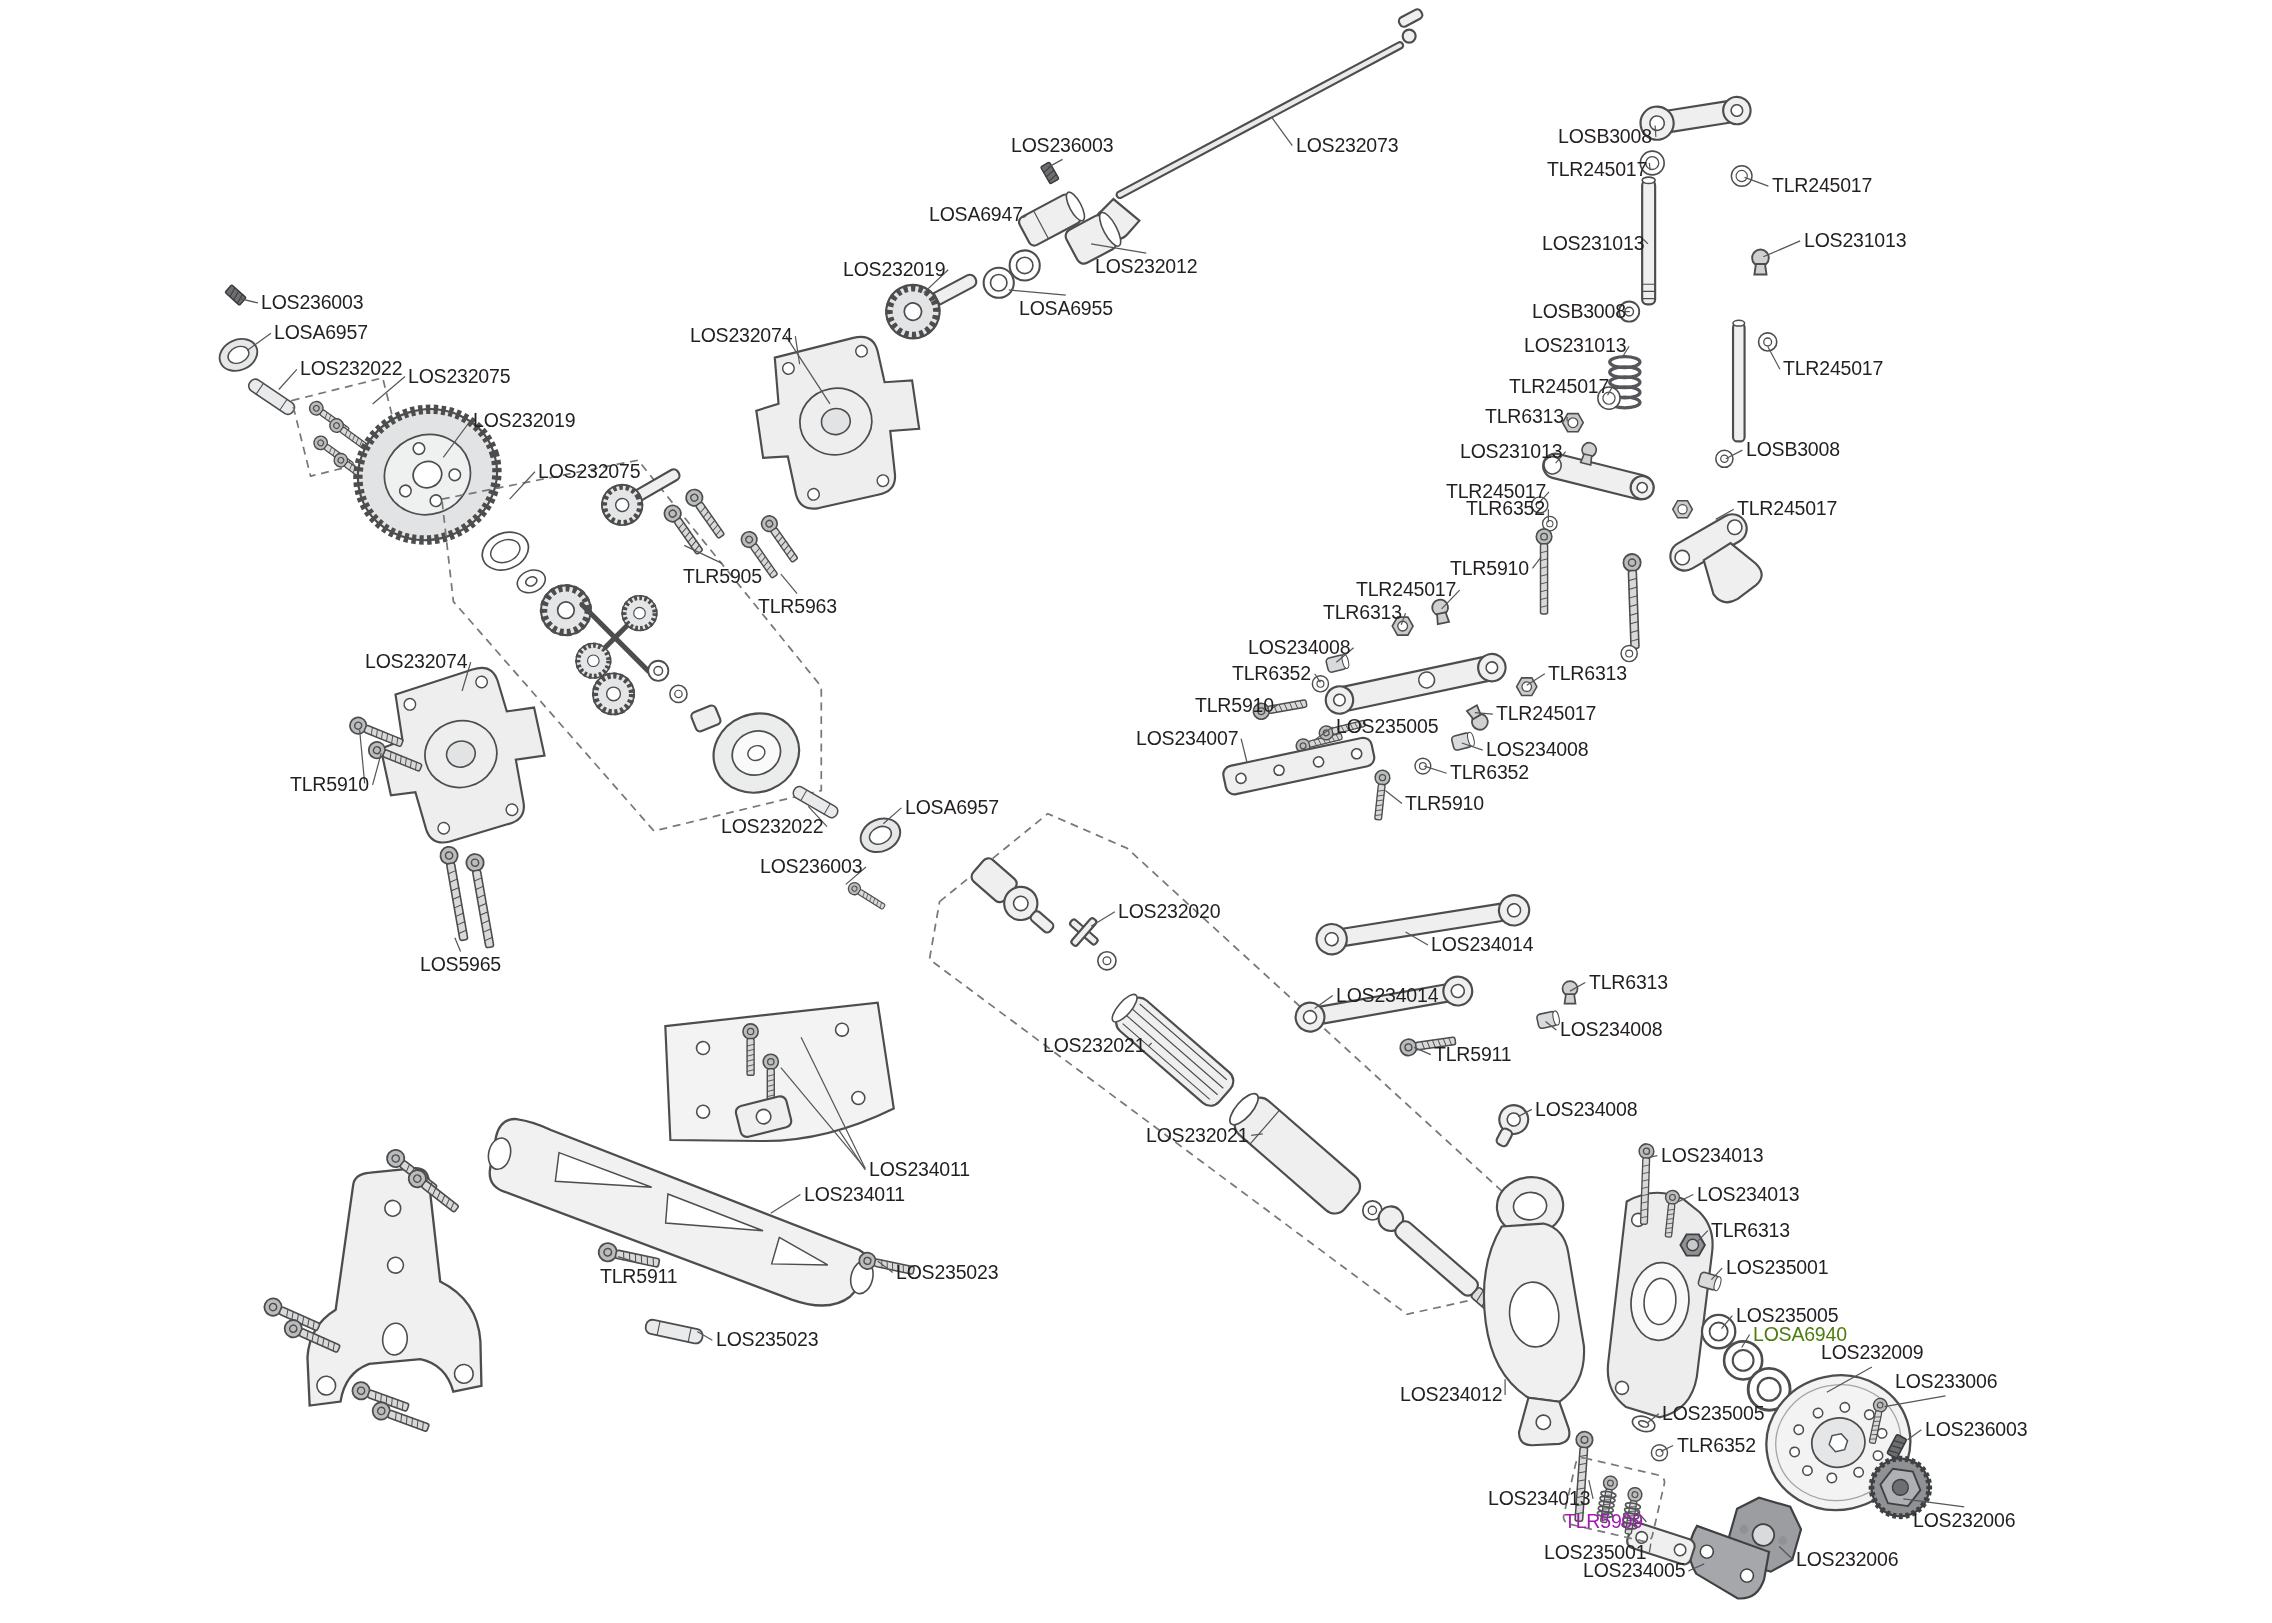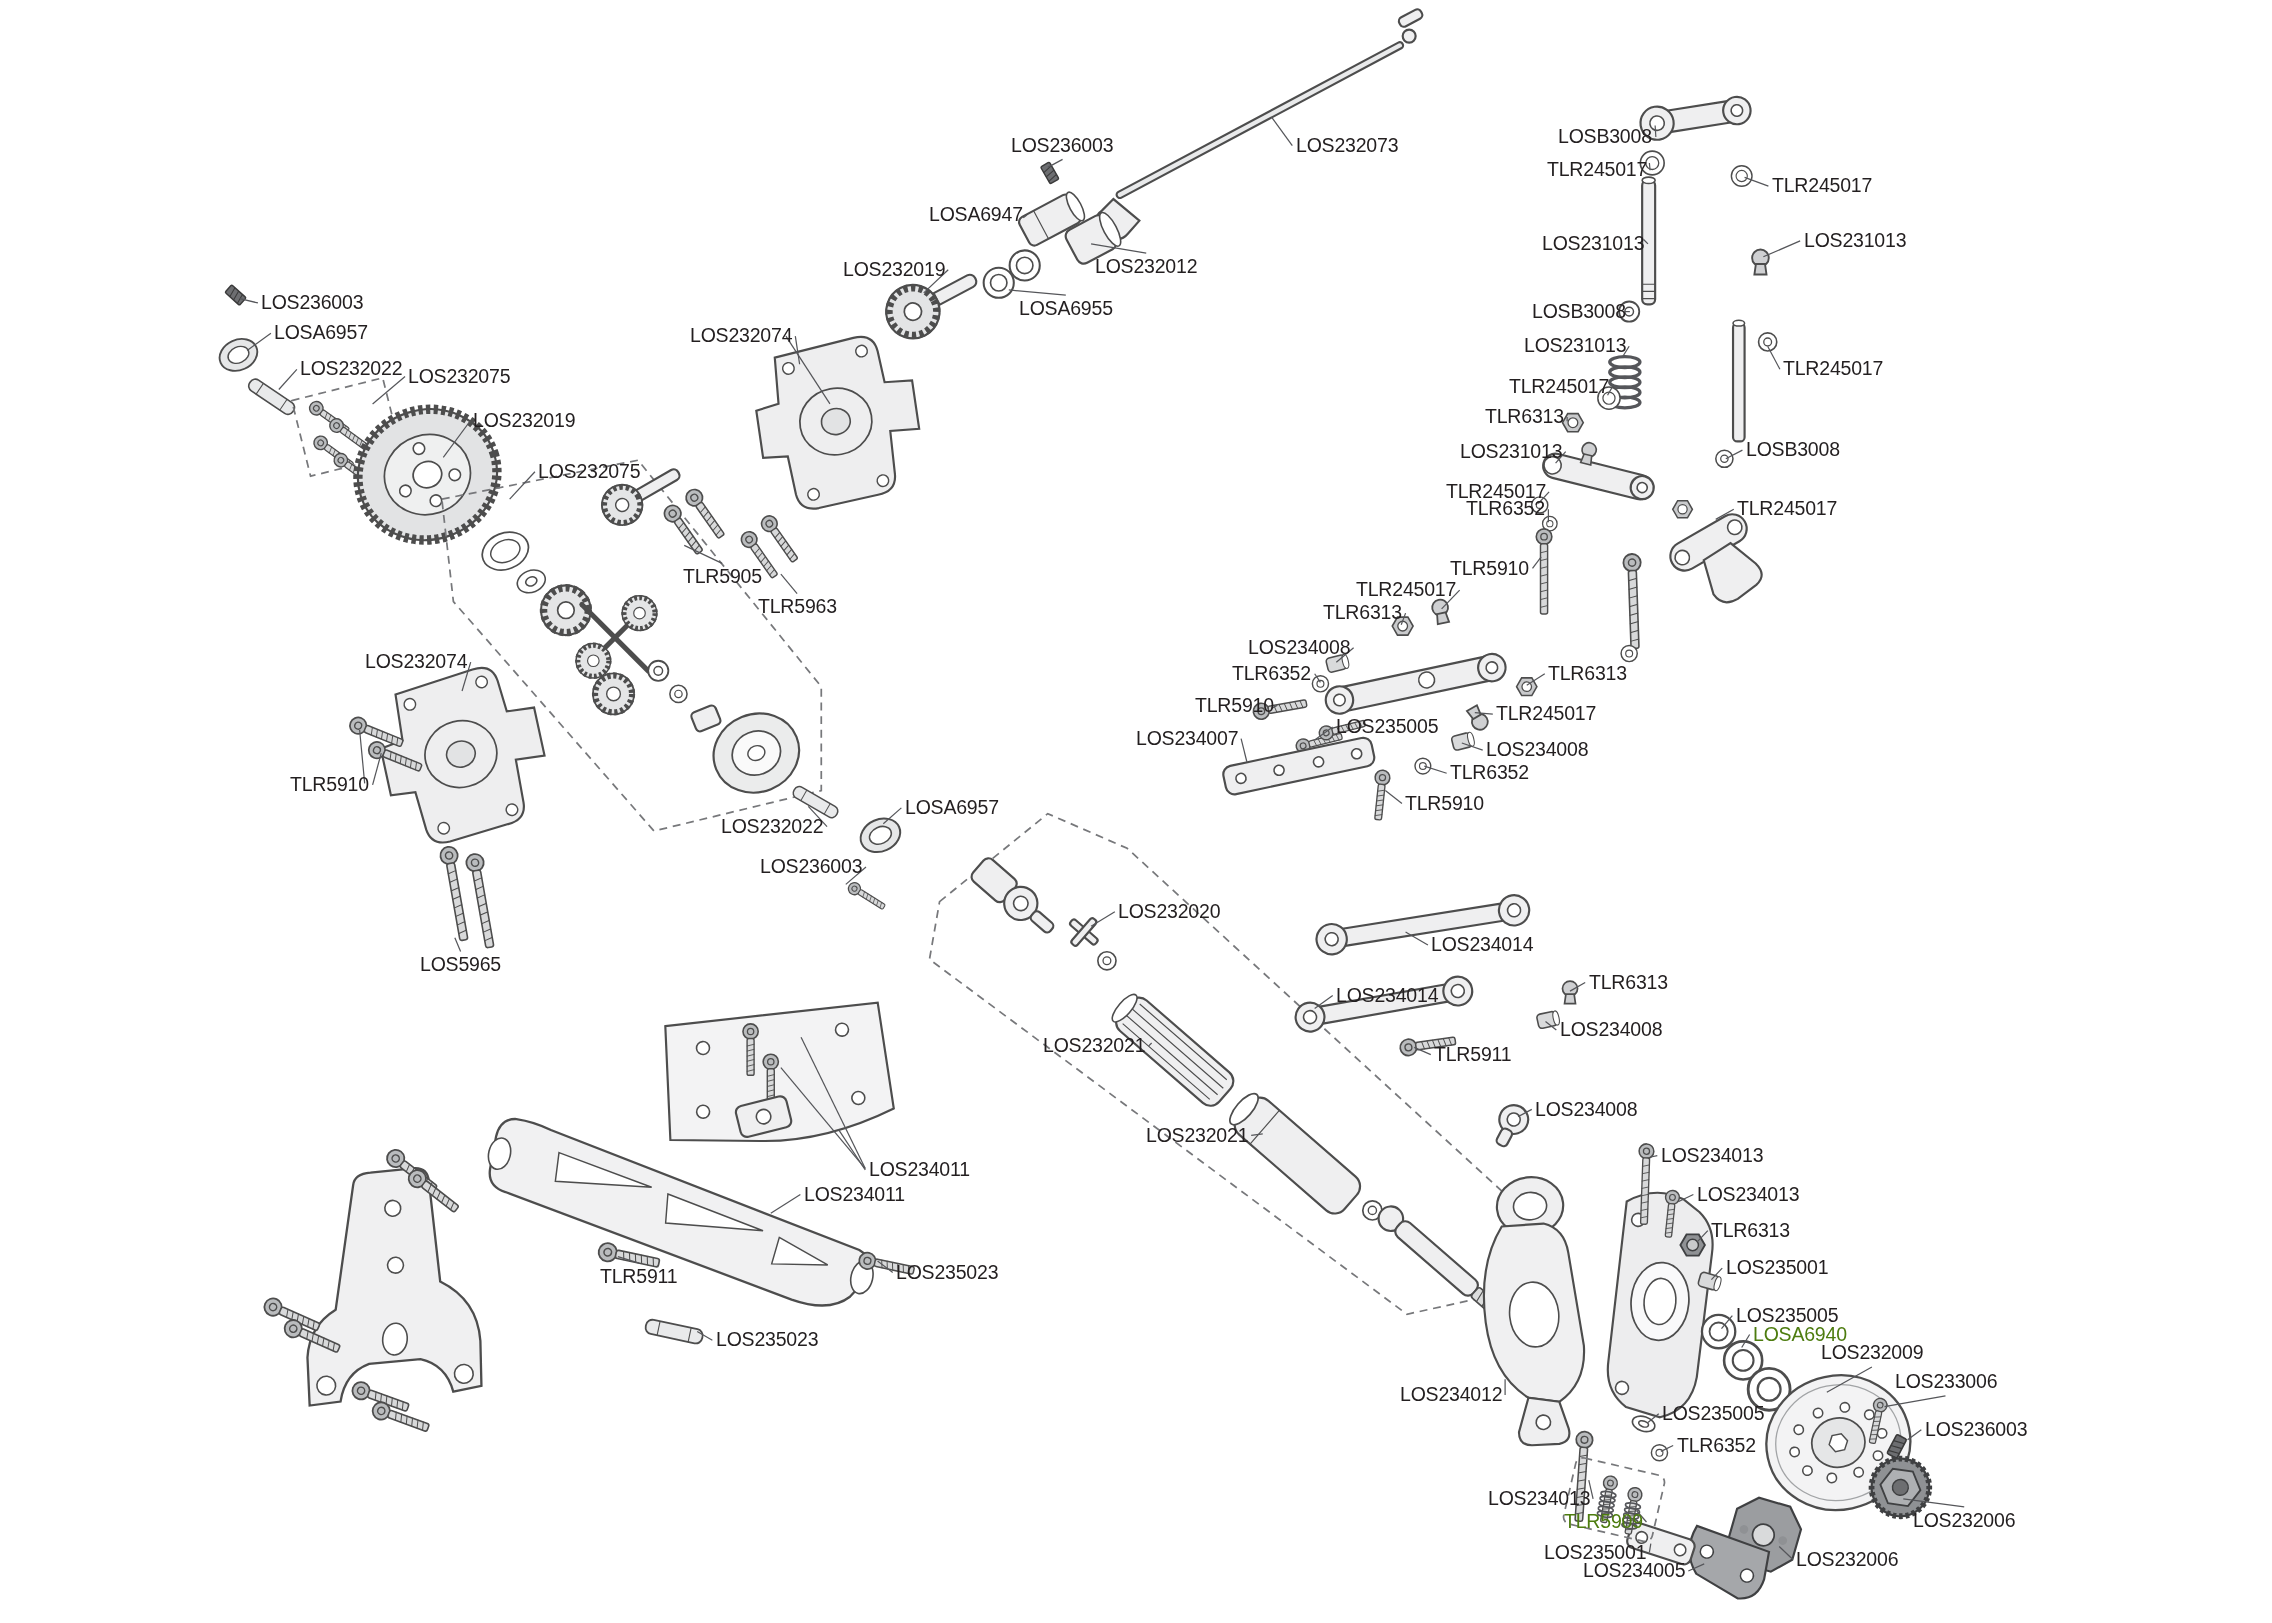--- a/index.html
+++ b/index.html
@@ -619,21 +619,21 @@
       <span class="part-label" style="left: 1726px; top: 1268px; color: rgb(35, 31, 32);">LOS235001</span>
       <span class="part-label" style="left: 1736px; top: 1316px; color: rgb(35, 31, 32);">LOS235005</span>
       <span class="part-label" style="left: 1753px; top: 1335px; color: #4d7c0f;">LOSA6940</span>
       <span class="part-label" style="left: 1821px; top: 1353px; color: rgb(35, 31, 32);">LOS232009</span>
       <span class="part-label" style="left: 1895px; top: 1382px; color: rgb(35, 31, 32);">LOS233006</span>
       <span class="part-label" style="left: 1400px; top: 1395px; color: rgb(35, 31, 32); text-align: center;">LOS234012</span>
       <span class="part-label" style="left: 1925px; top: 1430px; color: rgb(35, 31, 32);">LOS236003</span>
       <span class="part-label" style="left: 1662px; top: 1414px; color: rgb(35, 31, 32);">LOS235005</span>
       <span class="part-label" style="left: 1677px; top: 1446px; color: rgb(35, 31, 32);">TLR6352</span>
       <span class="part-label" style="left: 1488px; top: 1499px; color: rgb(35, 31, 32);">LOS234013</span>
-      <span class="part-label" style="left: 1564px; top: 1522px; color: #4d7c0f;">TLR5909</span>
+      <span class="part-label" style="left: 1564px; top: 1522px; color: #a21caf;">TLR5909</span>
       <span class="part-label" style="left: 1913px; top: 1521px; color: rgb(35, 31, 32);">LOS232006</span>
       <span class="part-label" style="left: 1544px; top: 1553px; color: rgb(35, 31, 32);">LOS235001</span>
       <span class="part-label" style="left: 1583px; top: 1571px; color: rgb(35, 31, 32);">LOS234005</span>
       <span class="part-label" style="left: 1796px; top: 1560px; color: rgb(35, 31, 32);">LOS232006</span>
     </div>
 
 </div>
 
 
 </body></html>

